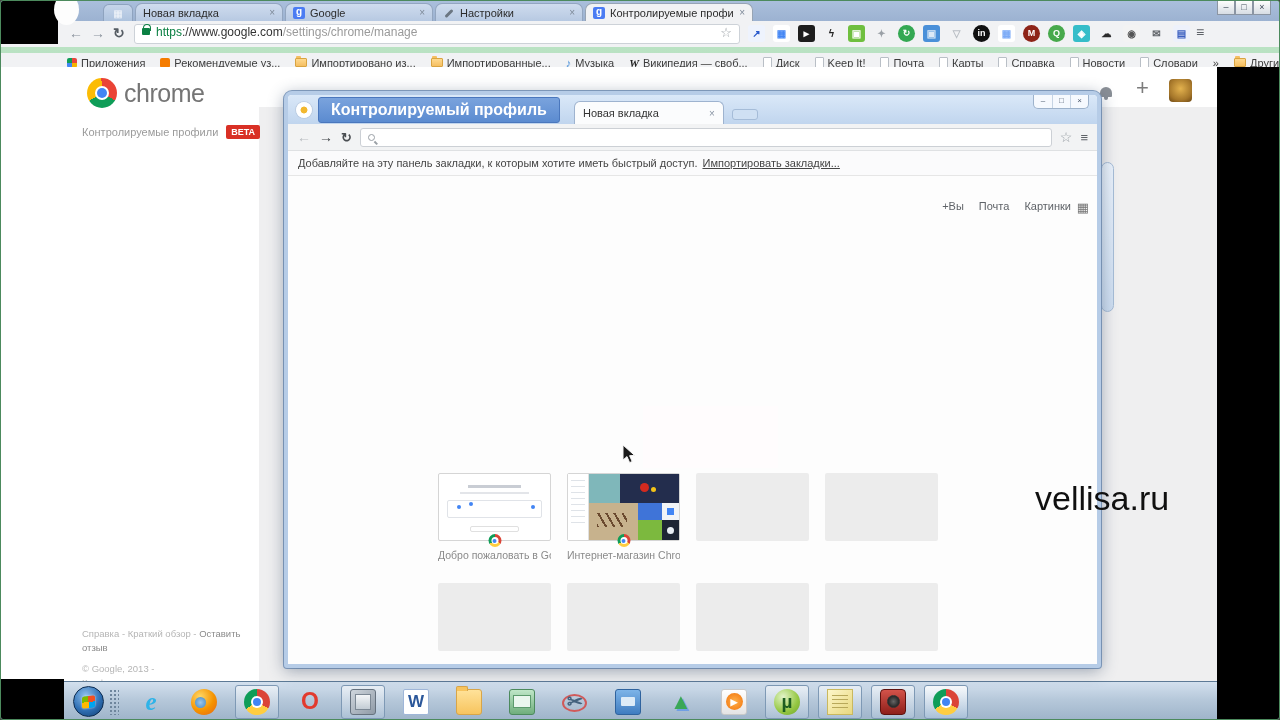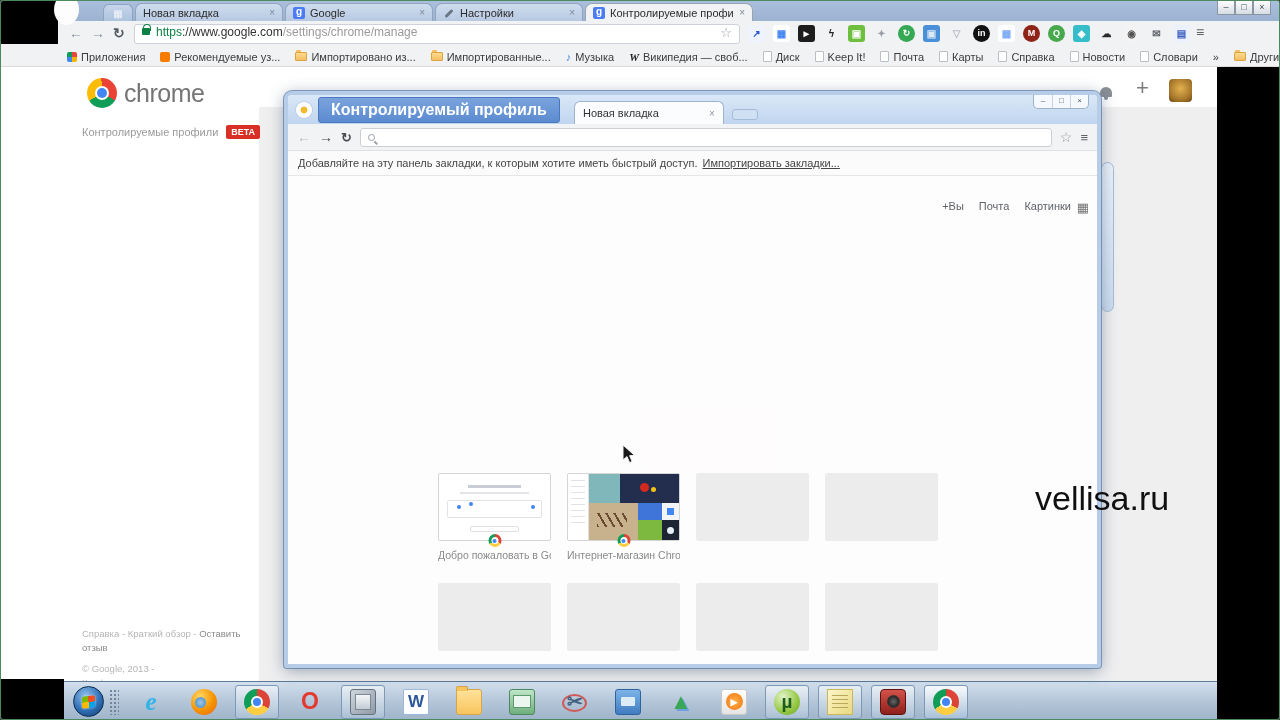--- a/index.html
+++ b/index.html
@@ -41,21 +41,21 @@
   .u-scheme { color:#0b8043; margin-left:6px; }
   .u-host { color:#333; }
   .u-path { color:#9a9a9a; }
   .omni-star { margin-left:auto; color:#9aa0a6; font-size:13px; }
   .ext-row { position:absolute; left:747px; top:4px; display:flex; gap:8px; }
   .ext { width:17px; height:17px; border-radius:3px; font-size:10px; line-height:17px; text-align:center;
          font-weight:bold; }
   .ext.round { border-radius:50%; font-size:9px; }
   .menu-btn { position:absolute; left:1195px; top:3px; font-size:14px; color:#5f6368; font-weight:bold; }
 
-  .bookmarks { position:absolute; left:0; top:46px; width:1280px; height:20px; background:#f1f2f4;
+  .bookmarks { position:absolute; left:0; top:52px; width:1280px; height:20px; background:#f1f2f4;
                border-bottom:1px solid #dadbdd; display:flex; align-items:center; gap:15px;
                padding:0 10px 0 66px; font-size:11px; color:#3c3c3c; }
   .bm { display:flex; align-items:center; gap:4px; white-space:nowrap; }
   .bm.push { margin-left:auto; }
   .bm-ico { flex:0 0 auto; display:inline-block; position:relative; }
   .ic-apps { width:10px; height:10px; border-radius:2px;
              background:conic-gradient(#e8453c 0 25%,#f4b400 0 50%,#4285f4 0 75%,#0f9d58 0); }
   .ic-orange { width:10px; height:10px; border-radius:2px; background:#f57c00; }
   .ic-folder { width:12px; height:9px; background:linear-gradient(#ffd98e,#f5bf62);
                border:1px solid #d9a441; border-radius:1px; }

